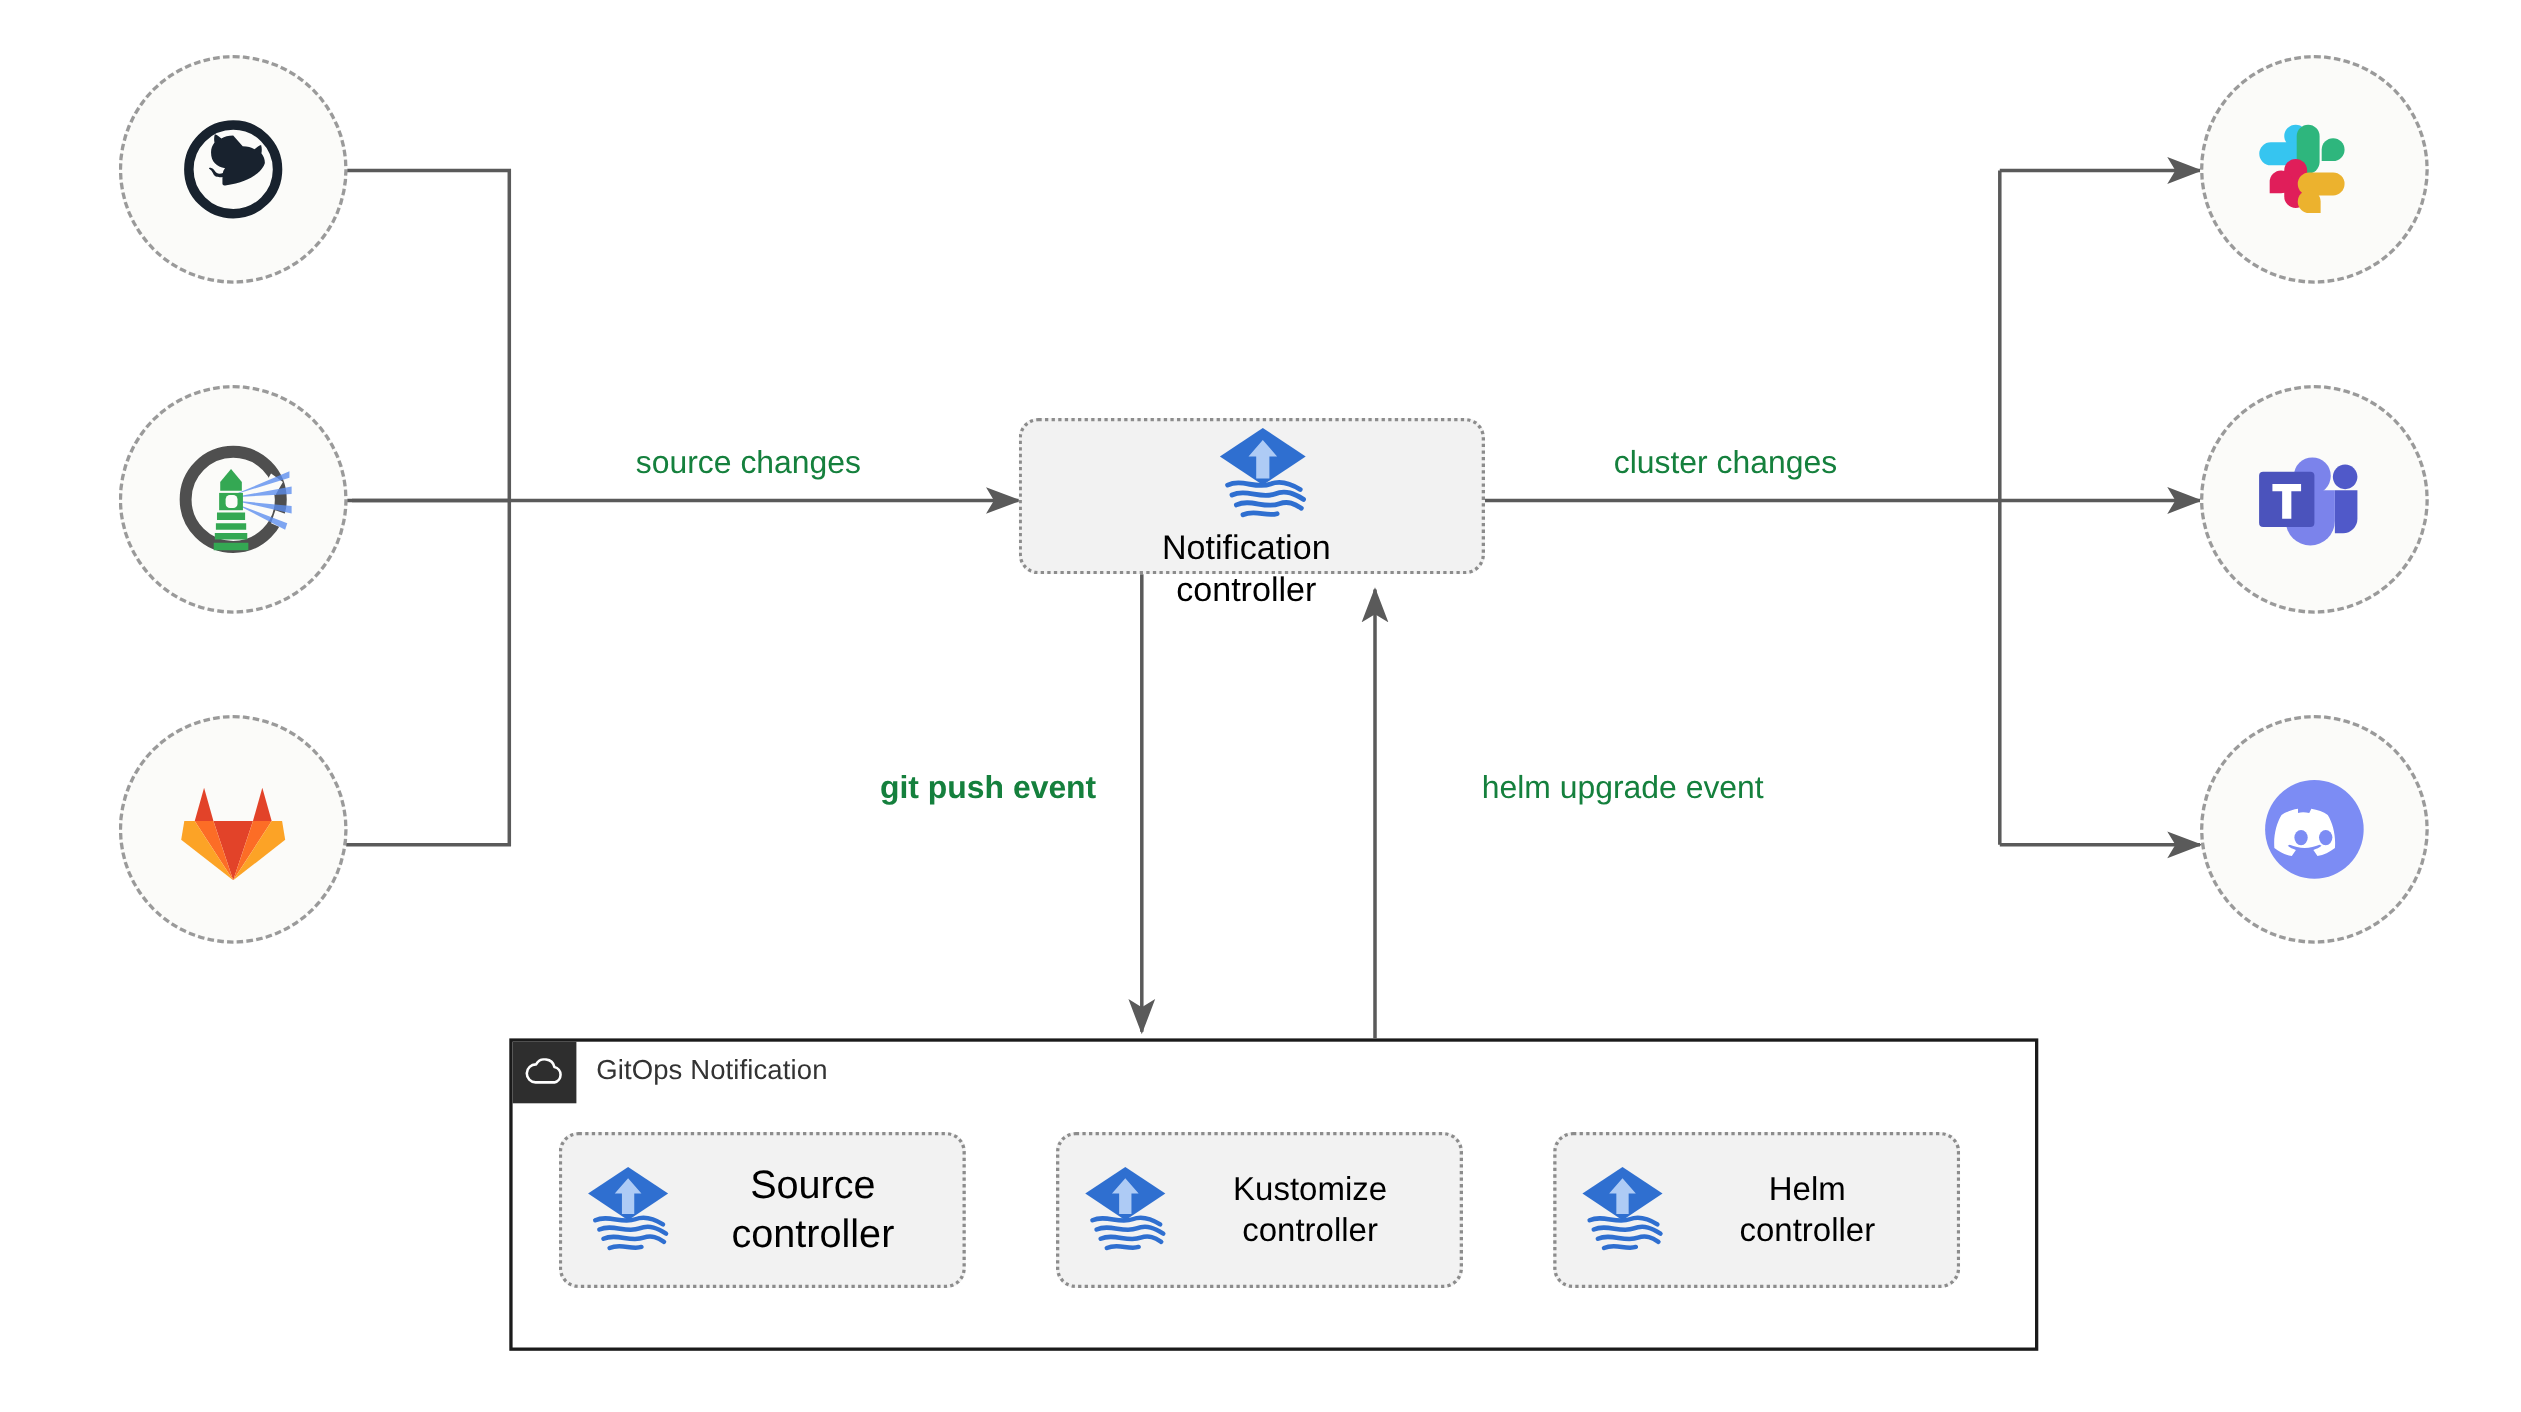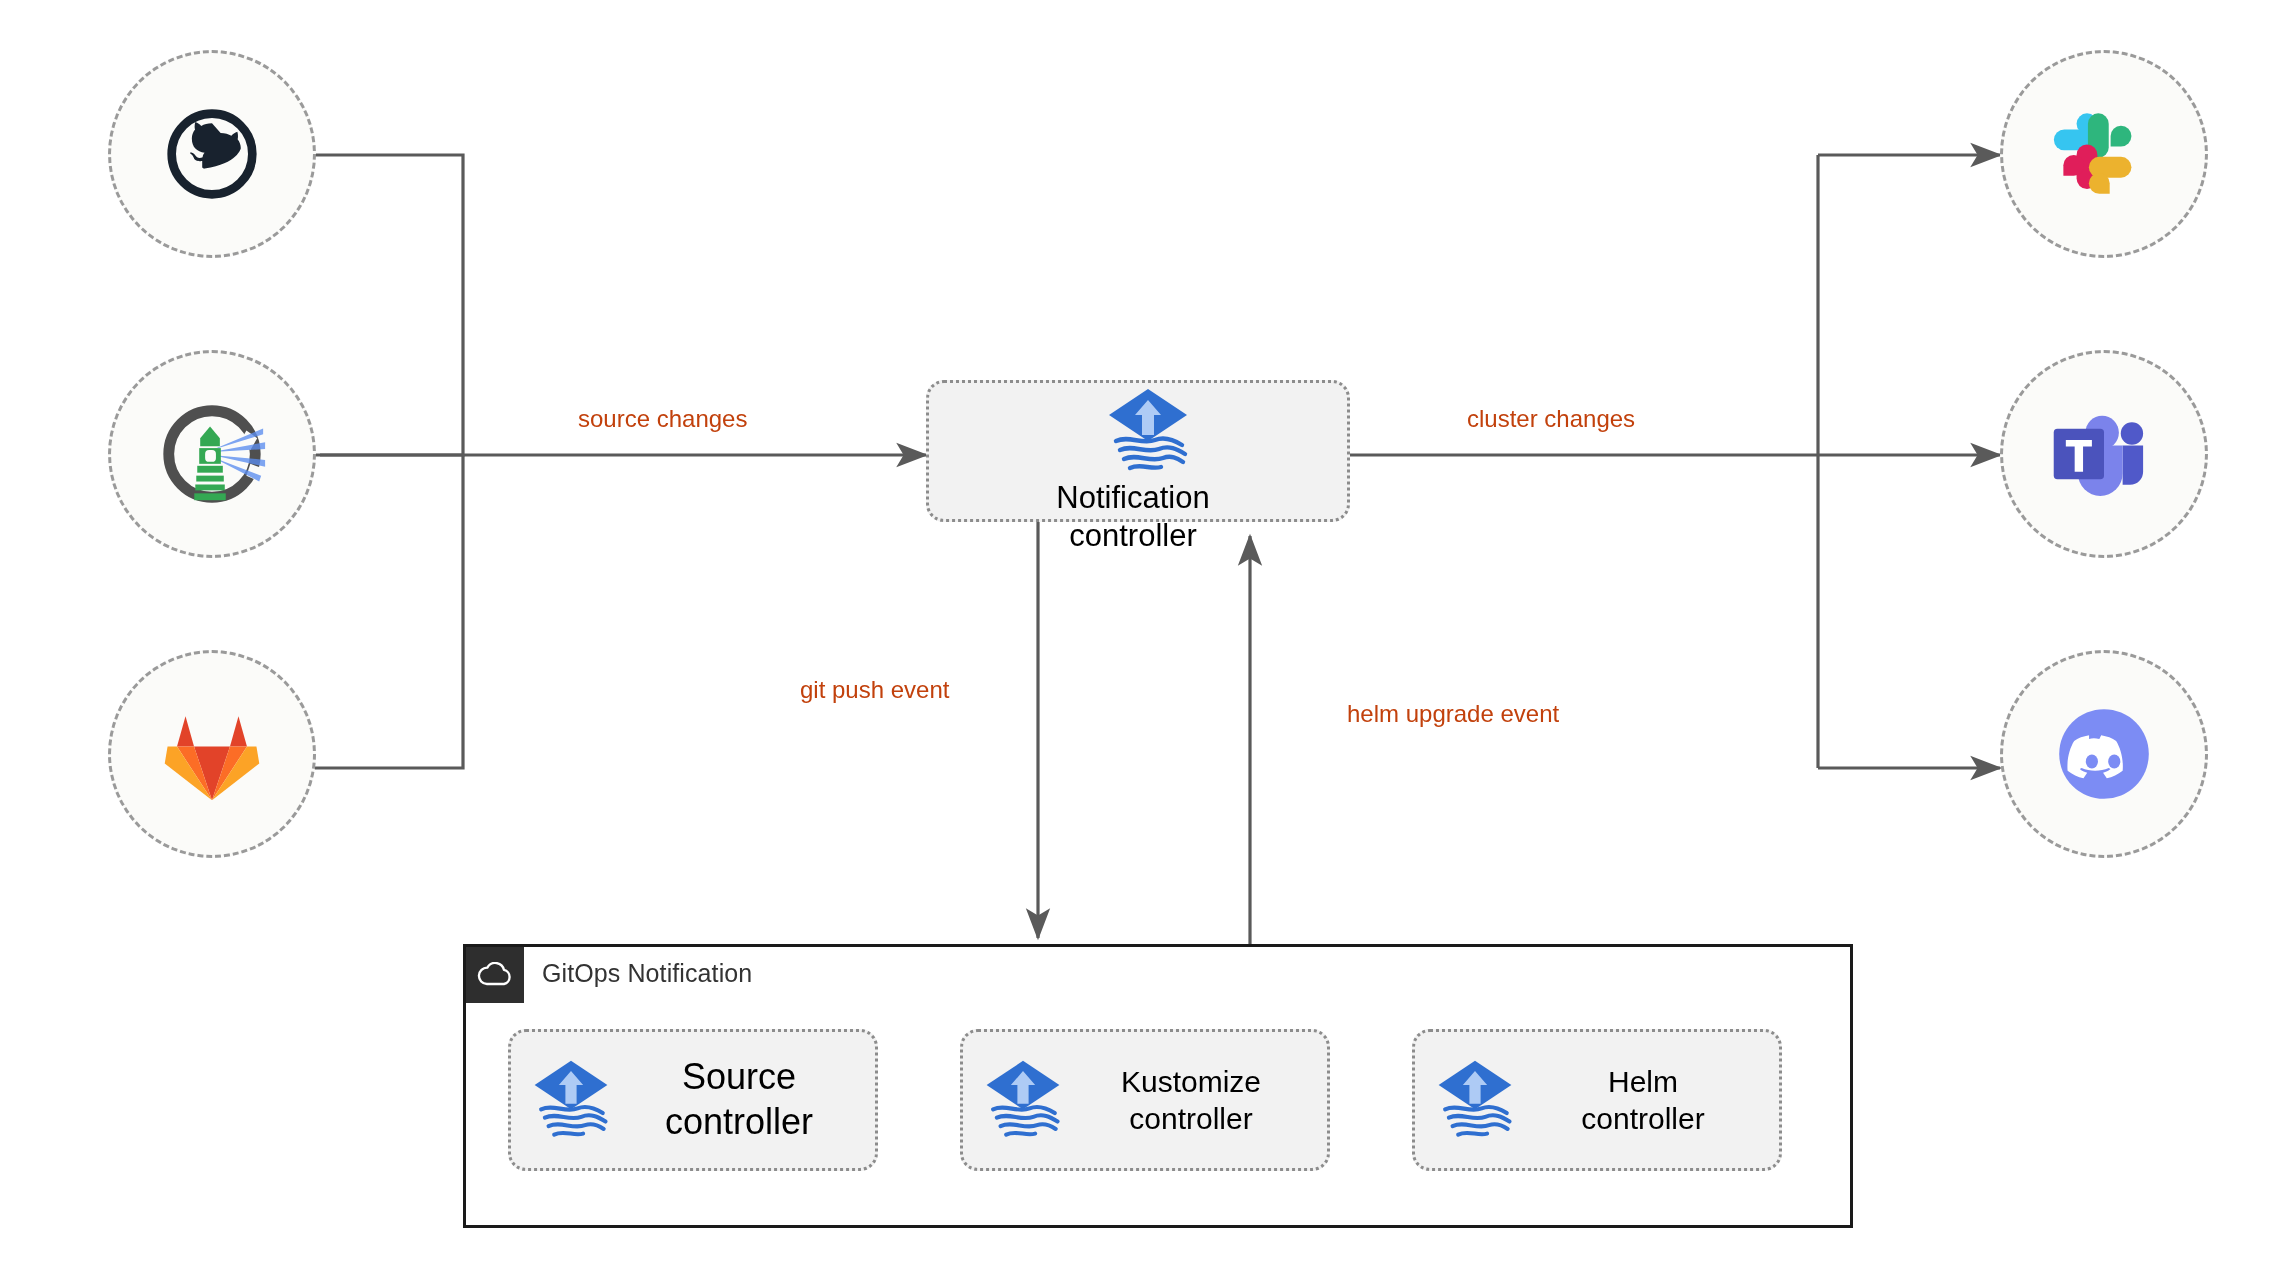--- a/index.html
+++ b/index.html
@@ -92,22 +92,22 @@
     left: 76px;
     top: 12px;
     font-size: 25px;
     color: #333333;
     letter-spacing: 0.1px;
   }
 
   
   .edge-label {
     position: absolute;
-    font-size: 24px;
-    color: #c2410c;
+    font-size: 29px;
+    color: #15803d;
     white-space: nowrap;
   }
 </style>
 </head>
 <body>
 
 <div id="canvas">
 
   <svg id="wires" viewBox="0 0 2292 1284" width="2292" height="1284">
     <defs>
@@ -283,17 +283,17 @@
       </g>
     </svg>
     <div class="ctrl-label" style="font-size:30px;">Helm
 controller</div>
   </div>
 
   <div class="edge-label" style="left:578px; top:405px;">source changes</div>
 
   <div class="edge-label" style="left:1467px; top:405px;">cluster changes</div>
 
-  <div class="edge-label" style="left:800px; top:676px;">git push event</div>
+  <div class="edge-label" style="left:800px; top:700px;font-weight:bold;">git push event</div>
 
   <div class="edge-label" style="left:1347px; top:700px;">helm upgrade event</div>
 
 </div>
 
 </body></html>

